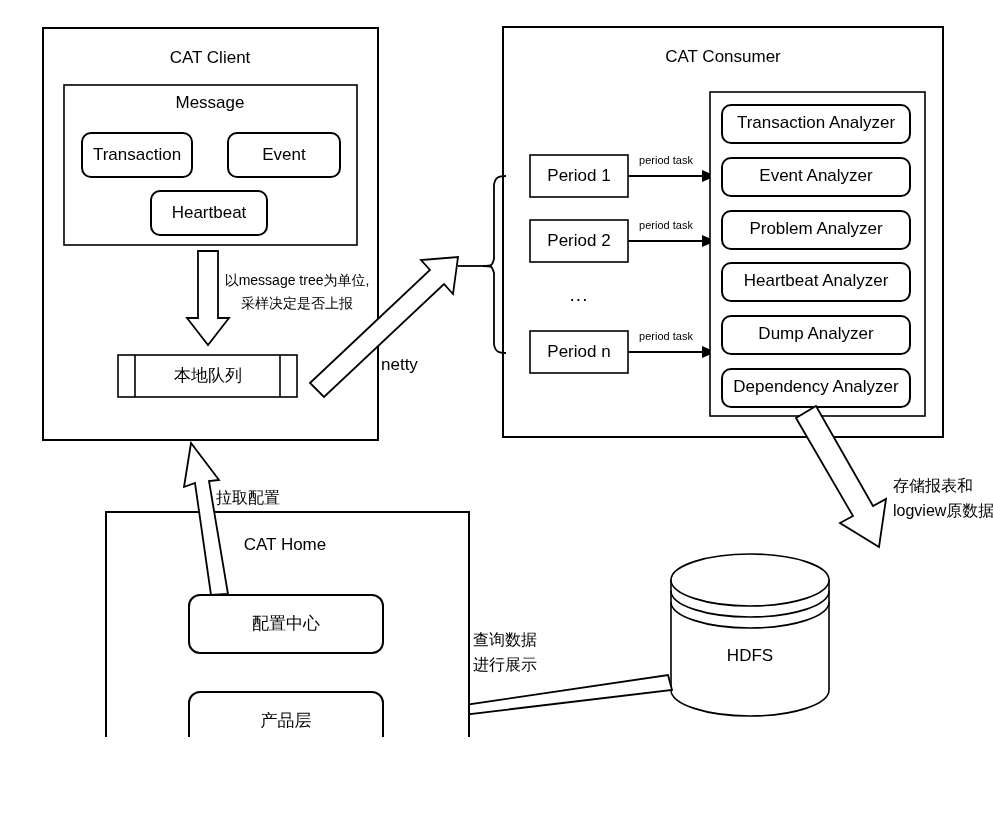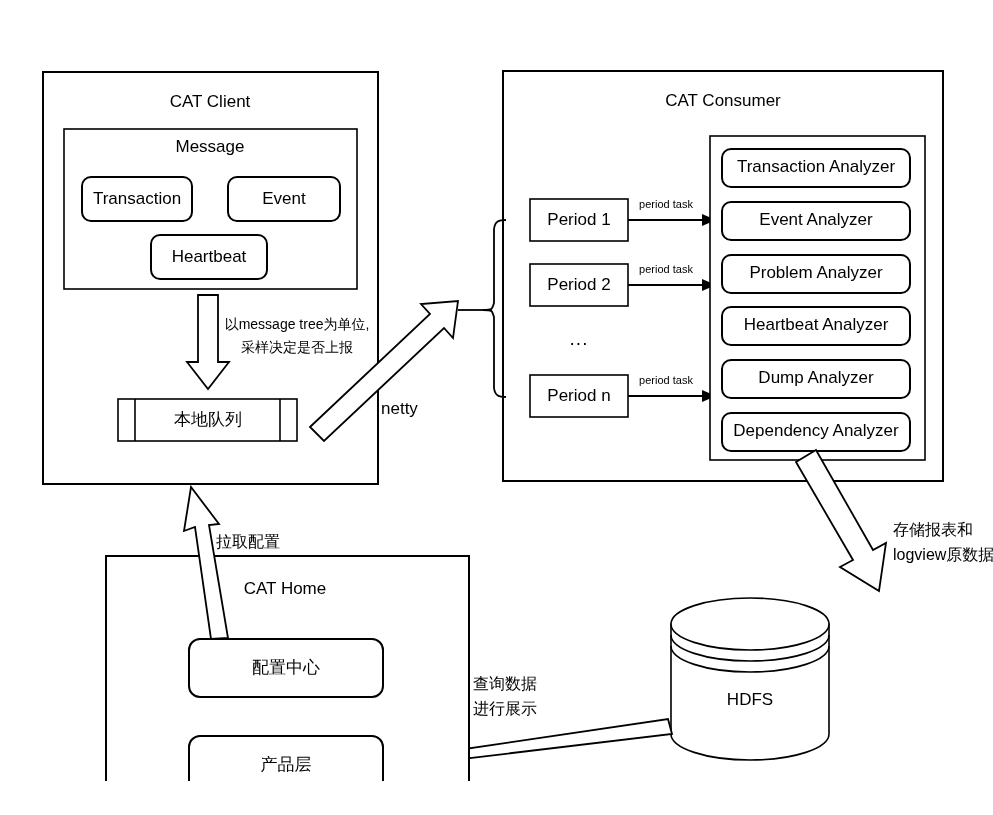--- a/index.html
+++ b/index.html
@@ -8,21 +8,20 @@
     padding: 0;
     background: #ffffff;
   }
   #stage {
     position: relative;
     width: 993px;
     height: 737px;
     background: #ffffff;
     font-family: "Liberation Sans", "DejaVu Sans", sans-serif;
     overflow: hidden;
-    margin-top: 44px;
   }
   svg#diagram {
     position: absolute;
     top: 0;
     left: 0;
     width: 993px;
     height: 815px;
   }
   .box-stroke {
     fill: #ffffff;

